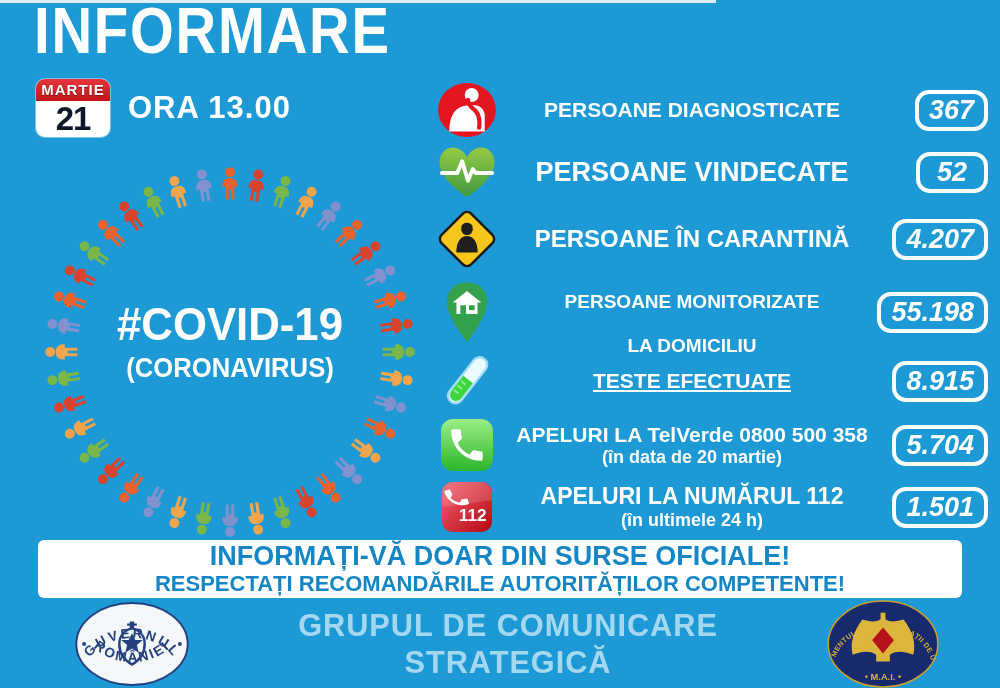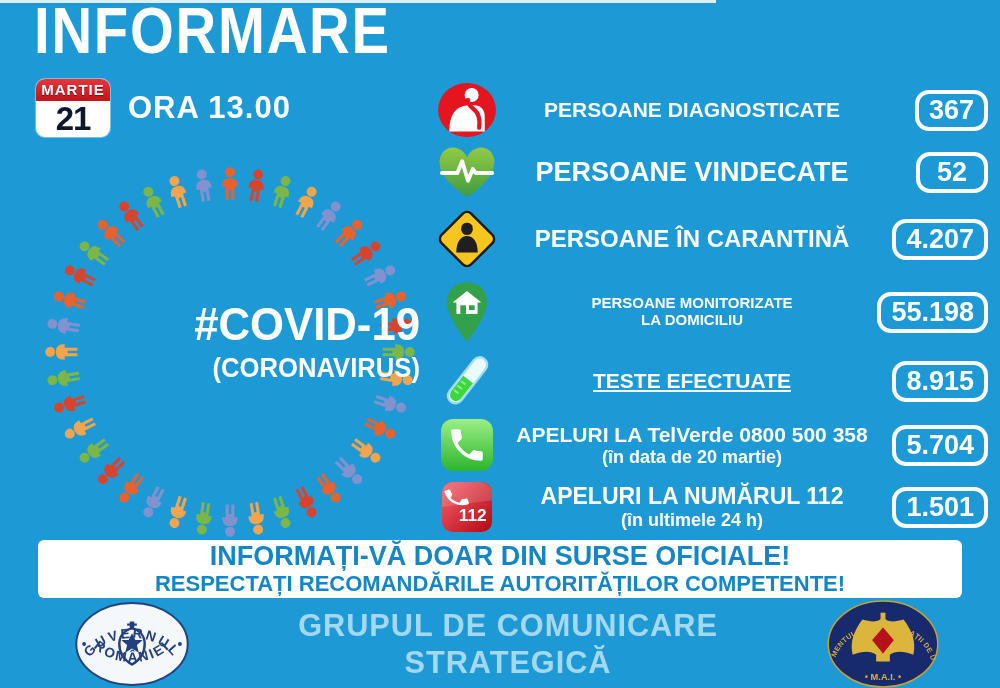--- a/index.html
+++ b/index.html
@@ -29,40 +29,40 @@
     text-shadow:0 1px 1px #7a0d10;border-radius:7px 7px 0 0;
   }
   .calendar .cal-day{color:#0f172a;font-size:33px;line-height:35px;letter-spacing:-1px;}
   .time{font-size:31px;letter-spacing:1px;}
 
   
   .circle-wrap{position:absolute;left:30px;top:152px;width:400px;height:400px;}
   .person{position:absolute;left:50%;top:50%;width:24px;height:34px;}
   .person svg{display:block;width:100%;height:100%;}
   .covid-center{
-    position:absolute;left:30px;top:300px;width:400px;text-align:right;line-height:1.05;
+    position:absolute;left:30px;top:300px;width:400px;text-align:center;line-height:1.05;
   }
   .covid-tag{font-size:46px;letter-spacing:0;transform:scaleX(.95);transform-origin:center;}
   .covid-sub{font-size:27px;margin-top:6px;transform:scaleX(.95);transform-origin:center;}
 
   
   .stats{position:absolute;left:426px;top:80px;width:566px;}
   .stat-row{display:flex;align-items:center;}
   .icon-cell{width:82px;flex:none;display:flex;justify-content:center;align-items:center;}
   .label-cell{flex:1;text-align:center;line-height:1.12;padding:0 4px;}
-  .value-cell{width:112px;flex:none;display:flex;justify-content:flex-end;padding-right:4px;}
+  .value-cell{width:112px;flex:none;display:flex;justify-content:flex-end;padding-right:4px;font-style:italic;}
   .value-box{
     border:4px solid #fff;border-radius:14px;padding:1px 10px;
     font-size:27px;min-width:44px;text-align:center;letter-spacing:0;
   }
   .lbl2:empty,.lbl:empty{display:none;}
   .r1{height:60px;} .r1 .lbl{font-size:21px;}
   .r2{height:64px;} .r2 .lbl{font-size:27px;}
   .r3{height:70px;} .r3 .lbl{font-size:24px;}
-  .r4{height:76px;} .r4 .lbl{font-size:15px;}
+  .r4{height:76px;} .r4 .lbl{font-size:19px;margin-top:23px;}
   .r5{height:62px;} .r5 .lbl{font-size:21px;text-decoration:underline;}
   .r6{height:66px;} .r6 .lbl{font-size:21px;} .r6 .lbl2{font-size:18px;}
   .r7{height:58px;} .r7 .lbl{font-size:23px;} .r7 .lbl2{font-size:18px;}
 
   
   .banner{
     position:absolute;left:38px;right:38px;top:540px;height:58px;background:#fff;
     border-radius:6px;display:flex;flex-direction:column;justify-content:center;
     text-align:center;color:#1486c6;line-height:1.1;
   }

